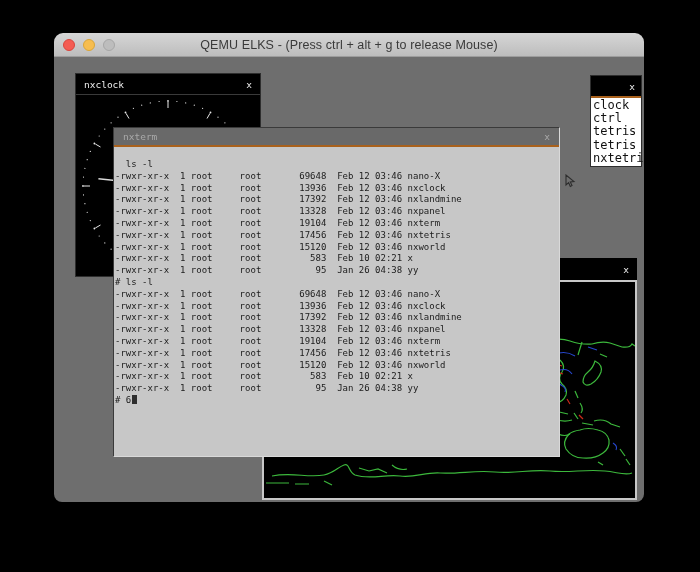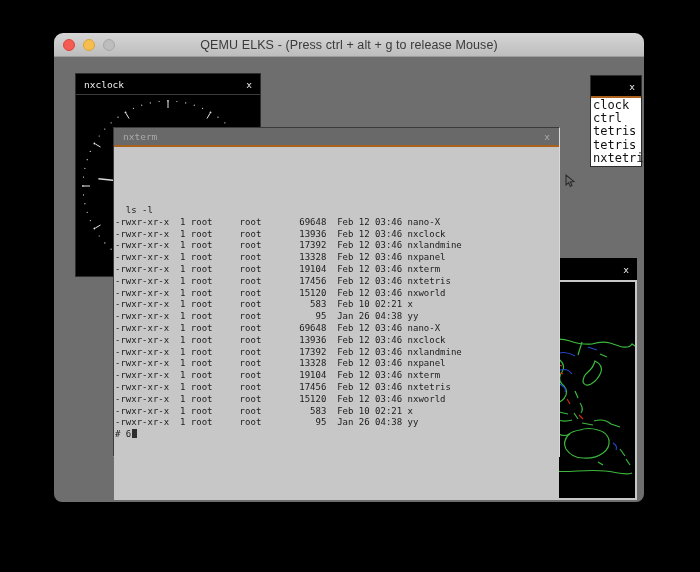--- a/index.html
+++ b/index.html
@@ -41,21 +41,21 @@
 
   
   .menu-win{left:536px;top:18px;width:52px;height:92px;background:#fff;z-index:3;}
   .menu-win .titlebar{height:22px;border-bottom:2px solid var(--accent);padding:0 6px;}
   .menu-list{margin:0;padding:1px 0 0 2px;list-style:none;font-family:"DejaVu Sans Mono",monospace;font-size:12px;line-height:13.2px;color:#111;}
 
   
   .term-win{left:59px;top:70px;width:447px;height:330px;background:var(--termbg);z-index:4;border:1px solid #3a3a3a;border-right-color:#d9d9d9;border-bottom-color:#d9d9d9;}
   .term-titlebar{height:19px;background:#696969;color:#a9a9a9;display:flex;align-items:center;padding:0 9px;font-family:"DejaVu Sans Mono",monospace;font-size:9.5px;border-bottom:2px solid var(--accent);}
   .term-titlebar .close{margin-left:auto;}
-  .term-body{position:relative;width:100%;height:307px;background:var(--termbg);padding:12px 0 0 1px;overflow:hidden;margin-top:46px;}
+  .term-body{position:relative;width:100%;height:307px;background:var(--termbg);padding:12px 0 0 1px;overflow:hidden;}
   .term-line{font-family:"DejaVu Sans Mono",monospace;font-size:9px;line-height:11.8px;color:var(--termfg);white-space:pre;}
   .cursor{display:inline-block;width:5px;height:9px;background:#2e2e2e;vertical-align:-1px;margin-left:1px;}
 
   
   .mouse{position:absolute;left:511px;top:117px;z-index:10;}
 </style>
 </head>
 <body>
 
 <div class="page">
@@ -233,20 +233,21 @@
               <div class="term-line">  ls -l</div>
               <div class="term-line">-rwxr-xr-x  1 root     root       69648  Feb 12 03:46 nano-X</div>
               <div class="term-line">-rwxr-xr-x  1 root     root       13936  Feb 12 03:46 nxclock</div>
               <div class="term-line">-rwxr-xr-x  1 root     root       17392  Feb 12 03:46 nxlandmine</div>
               <div class="term-line">-rwxr-xr-x  1 root     root       13328  Feb 12 03:46 nxpanel</div>
               <div class="term-line">-rwxr-xr-x  1 root     root       19104  Feb 12 03:46 nxterm</div>
               <div class="term-line">-rwxr-xr-x  1 root     root       17456  Feb 12 03:46 nxtetris</div>
               <div class="term-line">-rwxr-xr-x  1 root     root       15120  Feb 12 03:46 nxworld</div>
               <div class="term-line">-rwxr-xr-x  1 root     root         583  Feb 10 02:21 x</div>
               <div class="term-line">-rwxr-xr-x  1 root     root          95  Jan 26 04:38 yy</div>
+              <div class="term-line"># ls -l</div>
               <div class="term-line">-rwxr-xr-x  1 root     root       69648  Feb 12 03:46 nano-X</div>
               <div class="term-line">-rwxr-xr-x  1 root     root       13936  Feb 12 03:46 nxclock</div>
               <div class="term-line">-rwxr-xr-x  1 root     root       17392  Feb 12 03:46 nxlandmine</div>
               <div class="term-line">-rwxr-xr-x  1 root     root       13328  Feb 12 03:46 nxpanel</div>
               <div class="term-line">-rwxr-xr-x  1 root     root       19104  Feb 12 03:46 nxterm</div>
               <div class="term-line">-rwxr-xr-x  1 root     root       17456  Feb 12 03:46 nxtetris</div>
               <div class="term-line">-rwxr-xr-x  1 root     root       15120  Feb 12 03:46 nxworld</div>
               <div class="term-line">-rwxr-xr-x  1 root     root         583  Feb 10 02:21 x</div>
               <div class="term-line">-rwxr-xr-x  1 root     root          95  Jan 26 04:38 yy</div>
             </div>

